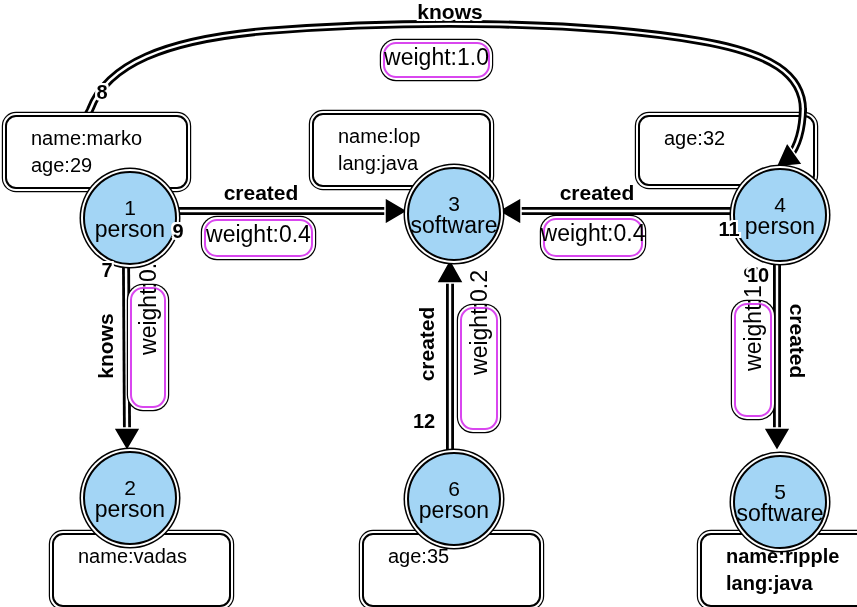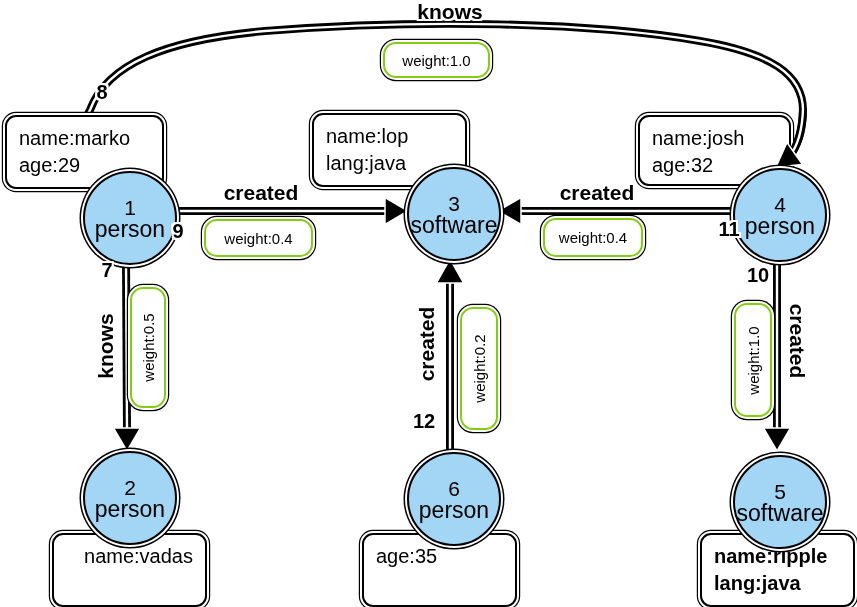--- a/index.html
+++ b/index.html
@@ -8,29 +8,29 @@
     font-family:"Liberation Sans", sans-serif; color:#000;
   }
   svg.layer { position:absolute; left:0; top:0; }
   #edges-base { z-index:1; }
   #edges-overlay { z-index:20; }
 
   .prop-box {
     position:absolute; z-index:10; background:#fff;
     border:2px solid #000; border-radius:11px;
     box-shadow:0 0 0 2px #fff, 0 0 0 3.2px #000;
-    padding:8px 12px; font-size:20px; line-height:27px; white-space:nowrap;
+    padding:8px 24px; font-size:20px; line-height:27px; white-space:nowrap;
   }
 
   .wbox {
     position:absolute; z-index:30; background:#fff;
-    border:2px solid #84cc16; border-radius:13px;
+    border:2px solid #d946ef; border-radius:13px;
     box-shadow:0 0 0 2px #fff, 0 0 0 3.2px #000;
-    display:flex; align-items:center; justify-content:center;
-    font-size:15px; white-space:nowrap;
+    display:flex; align-items:flex-start; justify-content:center;
+    font-size:23px; white-space:nowrap;
   }
   .wbox .wtext-v { transform:rotate(-90deg); white-space:nowrap; }
 
   .node {
     position:absolute; z-index:40; width:90px; height:90px; border-radius:50%;
     background:#A3D5F5; border:2.5px solid #000;
     box-shadow:0 0 0 2px #fff, 0 0 0 3.5px #000;
     display:flex; flex-direction:column; align-items:center; justify-content:center;
   }
   .node .nid   { font-size:21px; line-height:22px; }
@@ -91,24 +91,23 @@
 
   <div class="prop-box" style="left:5px; top:115px; width:131px; height:54px;">
     <div>name:marko</div>
     <div>age:29</div>
   </div>
   <div class="prop-box" style="left:312px; top:113px; width:127px; height:54px;">
     <div>name:lop</div>
     <div>lang:java</div>
   </div>
   <div class="prop-box" style="left:638px; top:115px; width:125px; height:51px;">
-    <div>name:josh</div>
     <div>age:32</div>
   </div>
-  <div class="prop-box" style="left:52px; top:533px; width:127px; height:54px;text-align:right;">
+  <div class="prop-box" style="left:52px; top:533px; width:127px; height:54px;">
     <div>name:vadas</div>
   </div>
   <div class="prop-box" style="left:362px; top:533px; width:127px; height:54px;">
     <div>age:35</div>
   </div>
   <div class="prop-box" style="left:700px; top:533px; width:127px; height:54px;font-weight:bold;">
     <div>name:ripple</div>
     <div>lang:java</div>
   </div>
 

